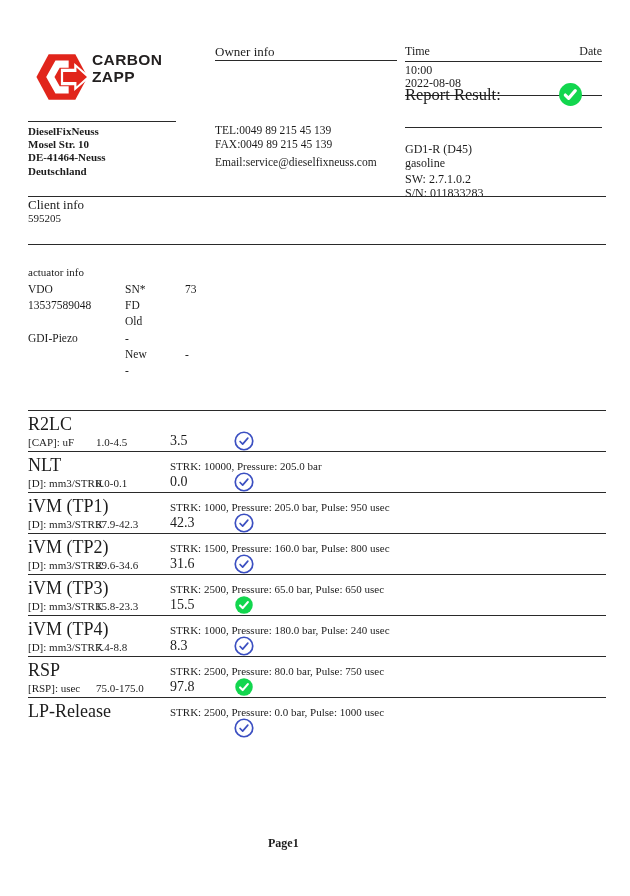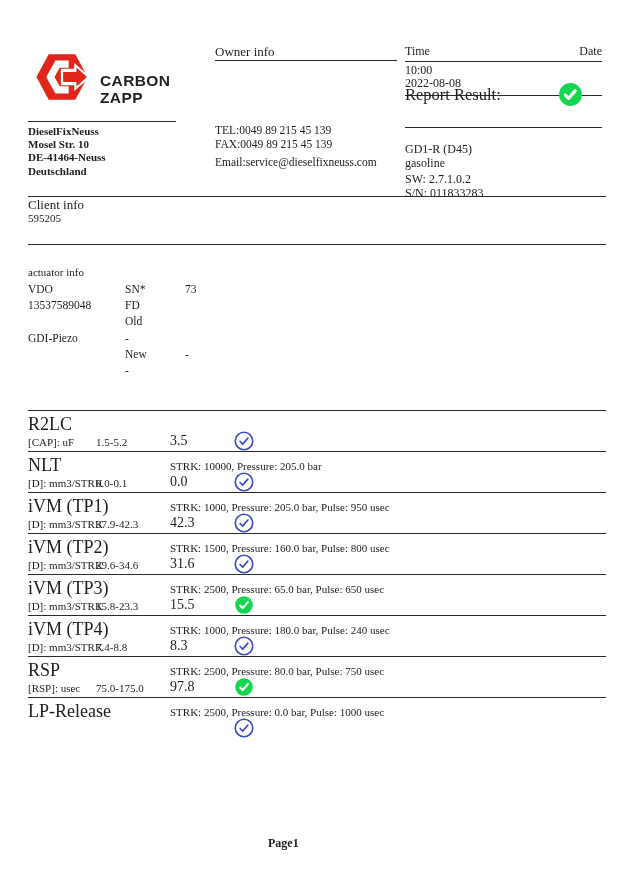--- a/index.html
+++ b/index.html
@@ -11,21 +11,21 @@
     position:relative;
     width:630px;height:896px;
     background:#ffffff;
     font-family:"Liberation Serif","DejaVu Serif",serif;
     color:var(--ink);
     overflow:hidden;
   }
   .abs{position:absolute;}
   .hline{position:absolute;height:0;border-top:1px solid var(--line);}
   
-  .logo-wrap{left:34px;top:52px;display:flex;align-items:flex-end;gap:10px;}
+  .logo-wrap{left:34px;top:52px;display:flex;align-items:flex-start;gap:2px;}
   .logo-text{
     font-family:"Liberation Sans","DejaVu Sans",sans-serif;
     font-weight:bold;font-size:15.5px;line-height:16.5px;
     letter-spacing:.4px;color:#232020;
   }
   .owner-info-label{left:215px;top:44px;font-size:13px;}
   .owner-underline{left:215px;top:60px;width:182px;}
   .td-block{left:405px;top:44px;width:197px;font-size:12px;}
   .td-row1{display:flex;justify-content:space-between;border-bottom:1px solid var(--line);padding-bottom:2px;}
   .td-row2{display:flex;justify-content:space-between;border-bottom:1px solid var(--line);padding:1px 0 2px 0;flex-direction:column;}
@@ -168,21 +168,21 @@
         <span class="act-c0"></span>
         <span class="act-c1">-</span>
         <span class="act-c2"></span>
       </div>
     </div>
 
   <div class="abs tests" id="tests">
   <div class="test-row">
     <div class="test-name">R2LC</div>
     <div class="test-unit">[CAP]: uF</div>
-    <div class="test-range">1.5-5.2</div>
+    <div class="test-range">1.0-4.5</div>
     <div class="test-value">3.5</div>
     <span class="check outline">
       <svg width="20" height="20" viewBox="0 0 24 24">
         <circle cx="12" cy="12" r="10.5"></circle>
         <path d="M7.3 12.6l3.1 3.1 6.2-7.2"></path>
       </svg>
     </span>
   </div>
 
   <div class="test-row">

